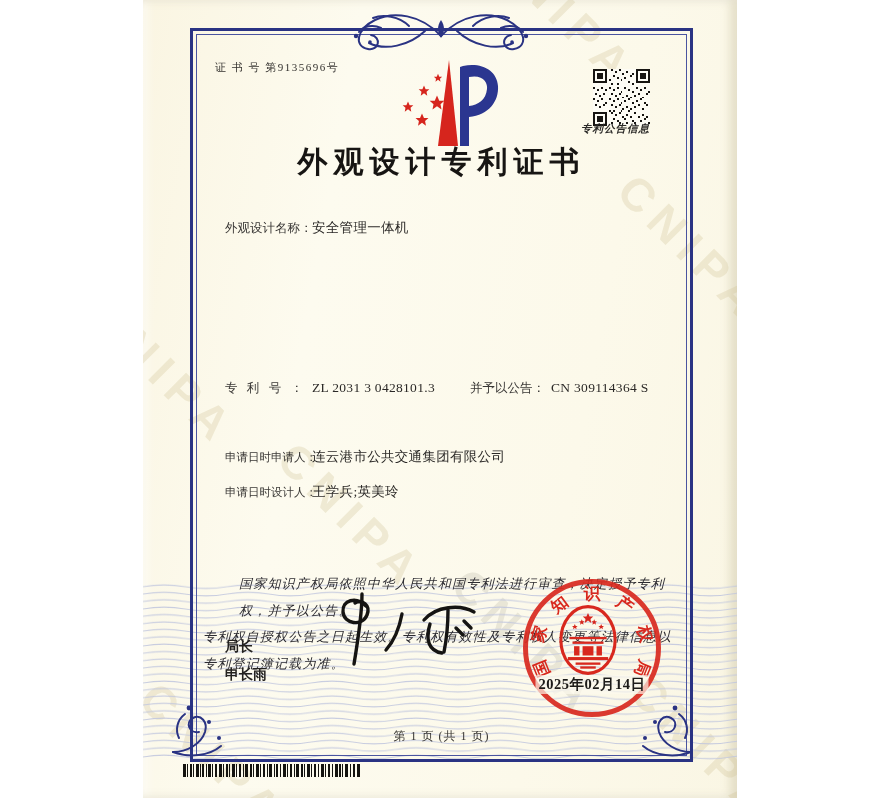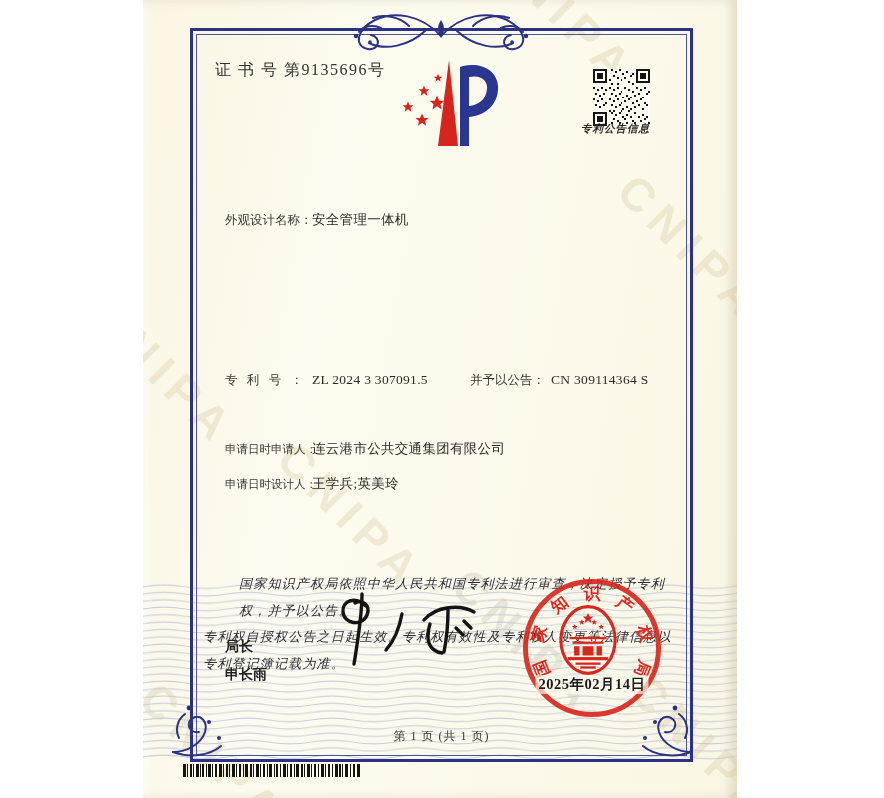--- a/index.html
+++ b/index.html
@@ -20,33 +20,33 @@
     font-weight:bold; font-size:46px; letter-spacing:9px; color:rgba(203,189,142,.28);
     transform:translate(-50%,-50%) rotate(45deg); white-space:nowrap; pointer-events:none;
   }
   
   .waves { position:absolute; left:0; top:583px; width:594px; height:178px; opacity:.85; }
   
   .frame { position:absolute; left:47px; top:28px; width:497px; height:728px; border:3px solid #2a3383; }
   .frame-inner { position:absolute; left:3px; top:3px; right:3px; bottom:3px; border:1px solid #4a54a0; }
   .ornament { position:absolute; pointer-events:none; }
   
-  .cert-no { position:absolute; left:72px; top:60px; font-size:16px; letter-spacing:1.5px; color:#33312e; }
+  .cert-no { position:absolute; left:72px; top:60px; font-size:11px; letter-spacing:1.5px; color:#33312e; }
   .logo { position:absolute; left:250px; top:58px; width:108px; height:92px; }
   .qr { position:absolute; left:450px; top:69px; width:57px; height:57px; background:#fdfcf5; }
   .qr-caption {
     position:absolute; left:438px; top:122px; width:82px; text-align:left;
     font-size:10.5px; font-weight:bold; font-style:italic; letter-spacing:1px; color:#2b2a28;
   }
   .title {
     position:absolute; left:47px; top:142px; width:503px; text-align:center;
     font-size:30px; font-weight:bold; letter-spacing:6px; color:#171513;
   }
   
-  .row { position:absolute; left:82px; width:462px; white-space:nowrap; }
+  .row { position:absolute; left:82px; width:462px; white-space:nowrap;margin-top:8px; }
   .lbl {
     display:inline-block; width:78px; font-size:12.5px; color:#3a3836;
     text-align:justify; text-align-last:justify; margin-right:9px; vertical-align:baseline;
   }
   .lbl-sm { font-size:11.5px; }
   .val { font-size:13.5px; color:#2b2927; letter-spacing:.3px; }
   .col2 { position:absolute; left:245px; top:0; white-space:nowrap; }
   .col2 .lbl { width:72px; }
   
   .statement {
@@ -168,26 +168,27 @@
         <rect x="23" y="1" width="5" height="5" fill="#fdfcf5"></rect>
         <rect x="24" y="2" width="3" height="3"></rect>
       <path d="M0 22h7v7h-7z"></path>
         <rect x="1" y="23" width="5" height="5" fill="#fdfcf5"></rect>
         <rect x="2" y="24" width="3" height="3"></rect>
       <path d="M9 0h1v1h-1z M11 1h1v1h-1z M13 0h1v1h-1z M15 2h1v1h-1z M17 1h1v1h-1z M19 3h1v1h-1z M10 3h1v1h-1z M12 4h1v1h-1z M16 4h1v1h-1z M20 2h1v1h-1z M8 5h1v1h-1z M14 5h1v1h-1z M18 6h1v1h-1z M9 7h1v1h-1z M12 7h1v1h-1z M20 7h1v1h-1z M0 9h1v1h-1z M2 10h1v1h-1z M4 9h1v1h-1z M6 10h1v1h-1z M1 12h1v1h-1z M3 13h1v1h-1z M5 12h1v1h-1z M8 9h1v1h-1z M10 10h1v1h-1z M12 9h1v1h-1z M14 11h1v1h-1z M16 9h1v1h-1z M18 10h1v1h-1z M20 11h1v1h-1z M22 9h1v1h-1z M24 10h1v1h-1z M26 9h1v1h-1z M28 11h1v1h-1z M9 12h1v1h-1z M11 13h1v1h-1z M13 12h1v1h-1z M15 14h1v1h-1z M17 13h1v1h-1z M19 14h1v1h-1z M21 13h1v1h-1z M23 12h1v1h-1z M25 14h1v1h-1z M27 12h1v1h-1z M8 15h1v1h-1z M10 16h1v1h-1z M12 15h1v1h-1z M14 17h1v1h-1z M16 16h1v1h-1z M18 15h1v1h-1z M20 17h1v1h-1z M22 16h1v1h-1z M24 15h1v1h-1z M26 17h1v1h-1z M0 15h1v1h-1z M2 16h1v1h-1z M4 15h1v1h-1z M6 17h1v1h-1z M1 18h1v1h-1z M3 19h1v1h-1z M5 18h1v1h-1z M9 18h1v1h-1z M11 19h1v1h-1z M13 18h1v1h-1z M15 20h1v1h-1z M17 19h1v1h-1z M19 20h1v1h-1z M21 19h1v1h-1z M23 18h1v1h-1z M25 20h1v1h-1z M27 18h1v1h-1z M8 21h1v1h-1z M10 21h1v1h-1z M14 21h1v1h-1z M18 21h1v1h-1z M9 22h1v1h-1z M11 23h1v1h-1z M13 22h1v1h-1z M15 24h1v1h-1z M17 23h1v1h-1z M19 24h1v1h-1z M21 22h1v1h-1z M23 24h1v1h-1z M25 23h1v1h-1z M27 24h1v1h-1z M10 25h1v1h-1z M12 26h1v1h-1z M16 25h1v1h-1z M20 26h1v1h-1z M24 26h1v1h-1z M26 25h1v1h-1z M28 27h1v1h-1z M9 27h1v1h-1z M13 27h1v1h-1z M17 27h1v1h-1z M21 27h1v1h-1z"></path>
     </g>
   </svg>
   <div class="qr-caption">专利公告信息</div>
 
+  <div class="title">外观设计专利证书</div>
 
   <div class="row" style="top:210px;">
     <span class="lbl">外观设计名称：</span><span class="val">安全管理一体机</span>
   </div>
   <div class="row" style="top:370px;">
-    <span class="lbl">专利号：</span><span class="val">ZL 2024 3 307091.5</span>
+    <span class="lbl">专利号：</span><span class="val">ZL 2031 3 0428101.3</span>
     <span class="col2">
       <span class="lbl">并予以公告：</span><span class="val">CN 309114364 S</span>
     </span>
   </div>
   <div class="row" style="top:439px;">
     <span class="lbl lbl-sm">申请日时申请人：</span><span class="val">连云港市公共交通集团有限公司</span>
   </div>
   <div class="row" style="top:474px;">
     <span class="lbl lbl-sm">申请日时设计人：</span><span class="val">王学兵;英美玲</span>
   </div>

